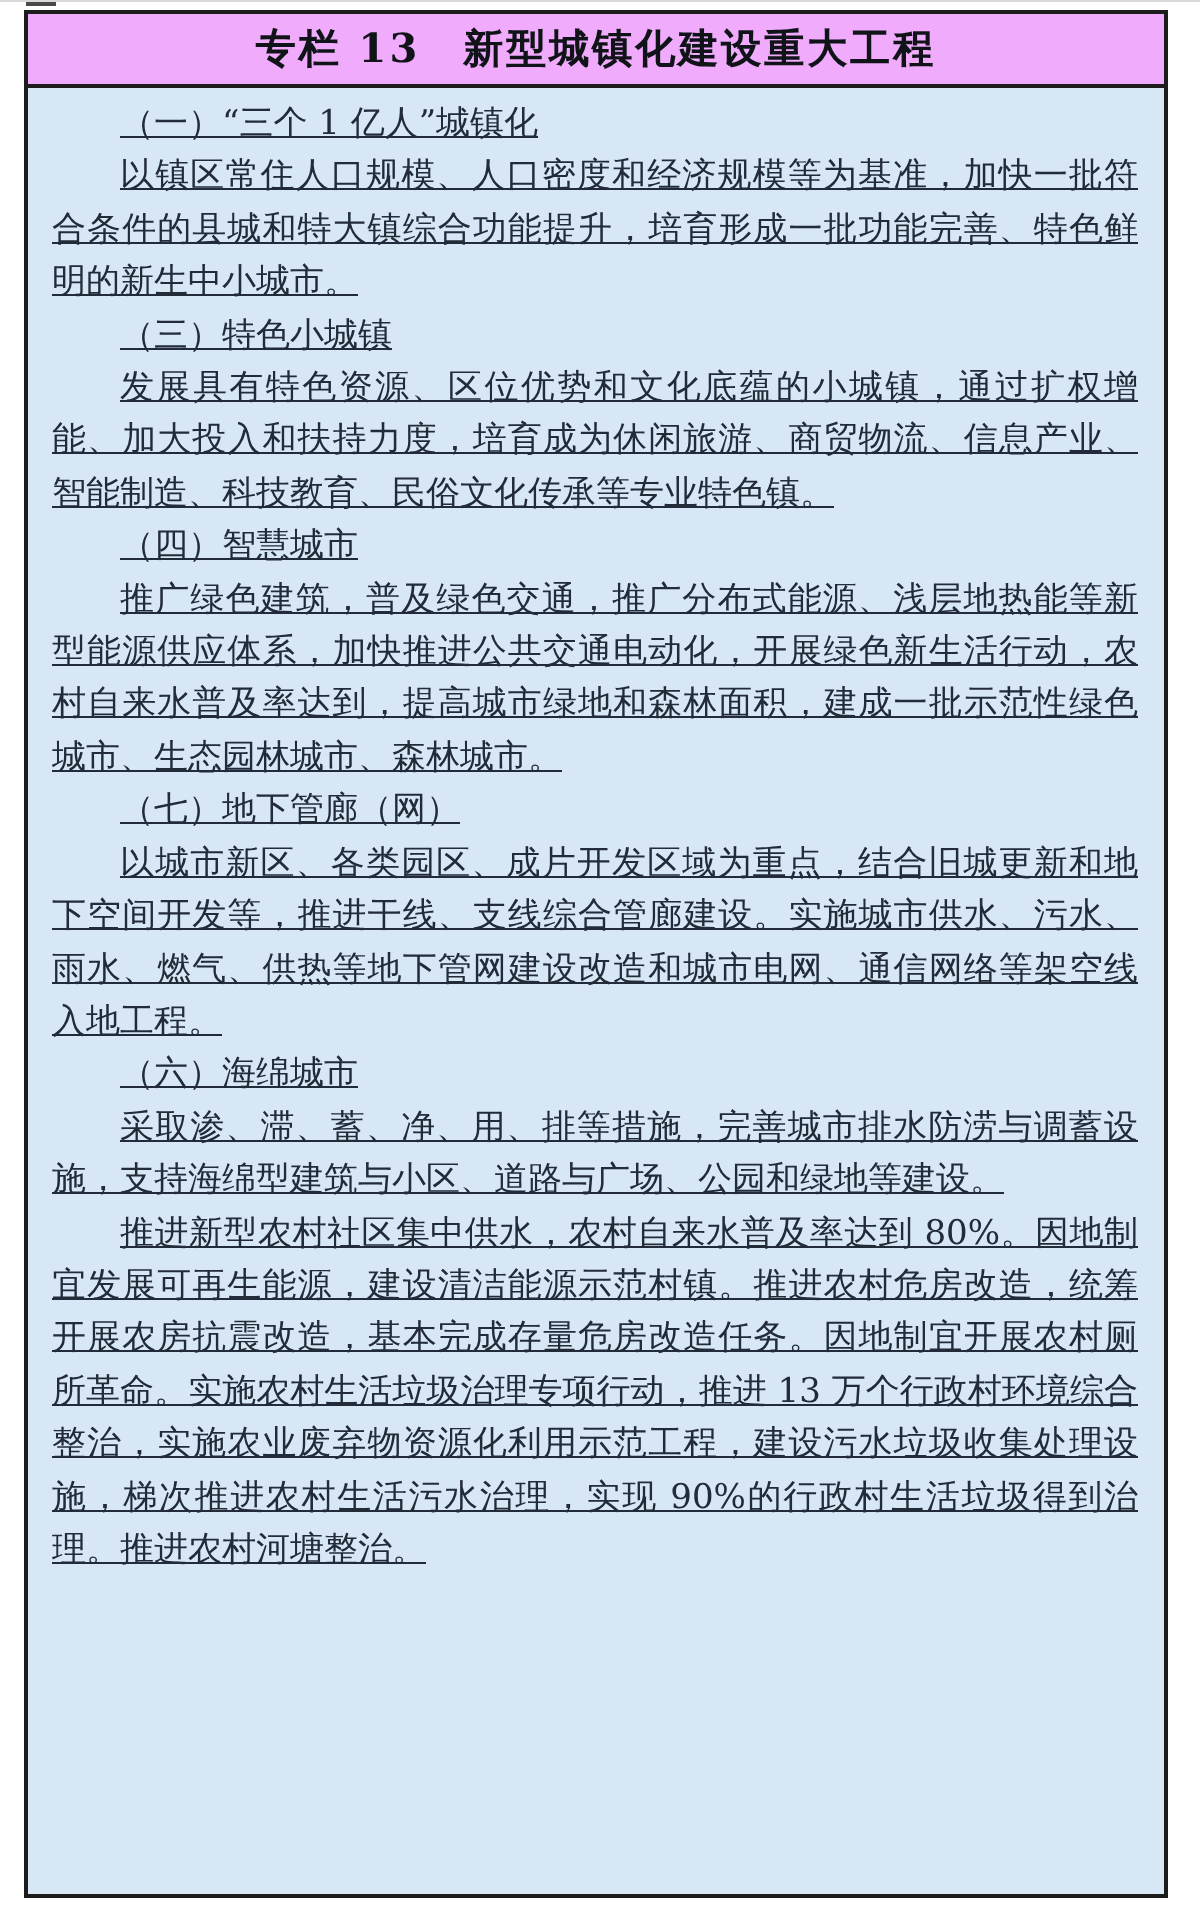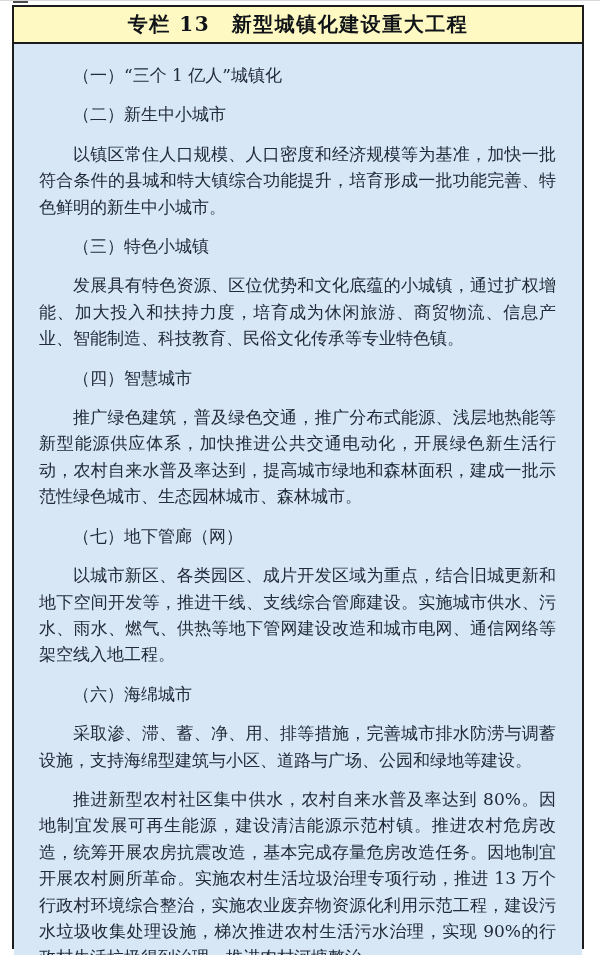--- a/index.html
+++ b/index.html
@@ -28,64 +28,64 @@
     left: 12px;
     top: 5px;
     width: 572px;
     height: 944px;
     border: 2px solid #1c1c1c;
     box-sizing: border-box;
     display: flex;
     flex-direction: column;
   }
   .panel-title {
-    background: #fef9c3;
+    background: #f0abfc;
     border-bottom: 2px solid #1c1c1c;
     text-align: center;
     font-weight: bold;
     font-size: 20px;
     line-height: 23px;
     padding: 6px 0 6px 0;
     color: #101418;
     letter-spacing: 1.5px;
     flex: 0 0 auto;
   }
   .panel-content {
     background: #d7e7f5;
     flex: 1 1 auto;
     padding: 5px 13px 8px 12px;
     font-size: 17px;
     line-height: 26.4px;
     color: #222b38;
     text-align: justify;
   }
   .panel-content p {
-    margin: 13px;
+    margin: 0;
     text-indent: 2em;
+    text-decoration: underline;
   }
   .section-heading {
     text-align: left;
   }
 </style>
 </head>
 <body>
 
 <div class="scan-line-full"></div>
 <div class="scan-line-stub"></div>
 
 <div class="panel">
   <div class="panel-title">专栏 13　新型城镇化建设重大工程</div>
   <div class="panel-content">
 
     <section>
       <p class="section-heading">（一）“三个 1 亿人”城镇化</p>
     </section>
 
     <section>
-      <p class="section-heading">（二）新生中小城市</p>
       <p>以镇区常住人口规模、人口密度和经济规模等为基准，加快一批符合条件的县城和特大镇综合功能提升，培育形成一批功能完善、特色鲜明的新生中小城市。</p>
     </section>
 
     <section>
       <p class="section-heading">（三）特色小城镇</p>
       <p>发展具有特色资源、区位优势和文化底蕴的小城镇，通过扩权增能、加大投入和扶持力度，培育成为休闲旅游、商贸物流、信息产业、智能制造、科技教育、民俗文化传承等专业特色镇。</p>
     </section>
 
     <section>
       <p class="section-heading">（四）智慧城市</p>

